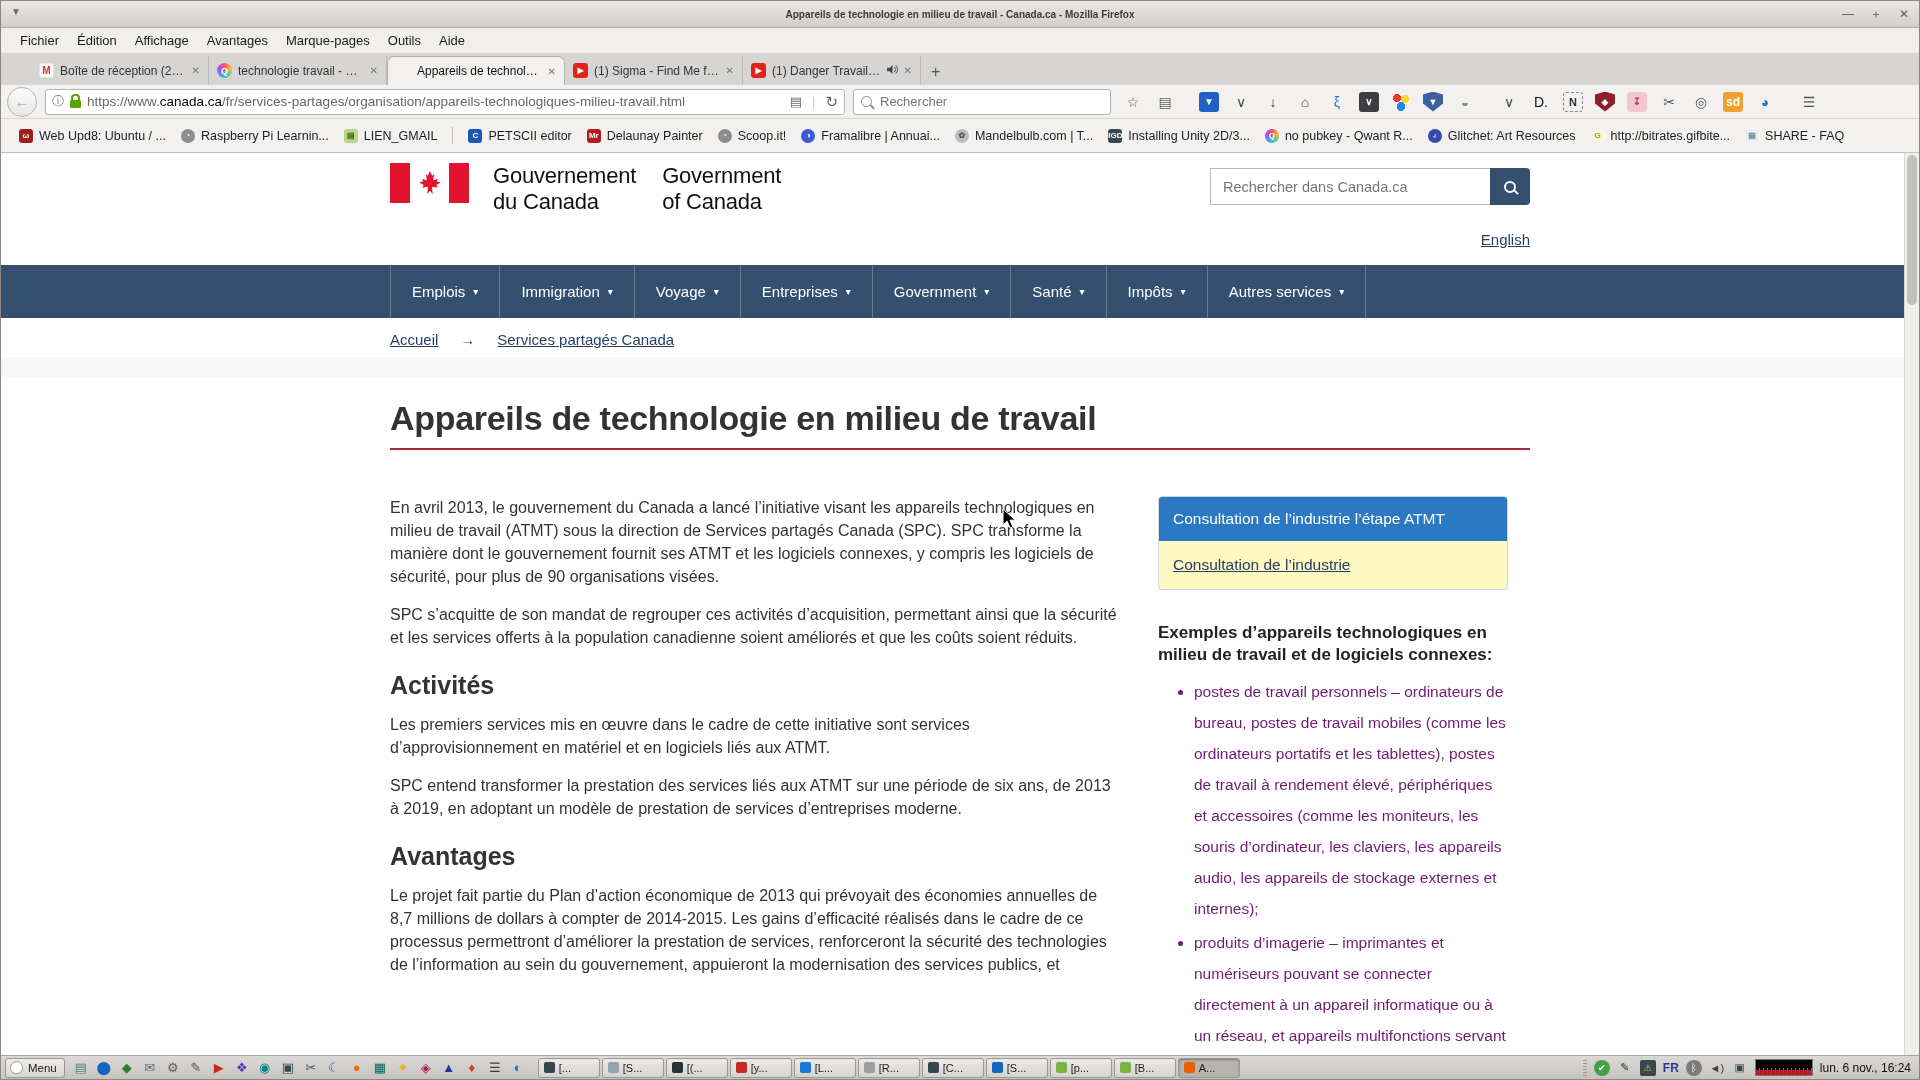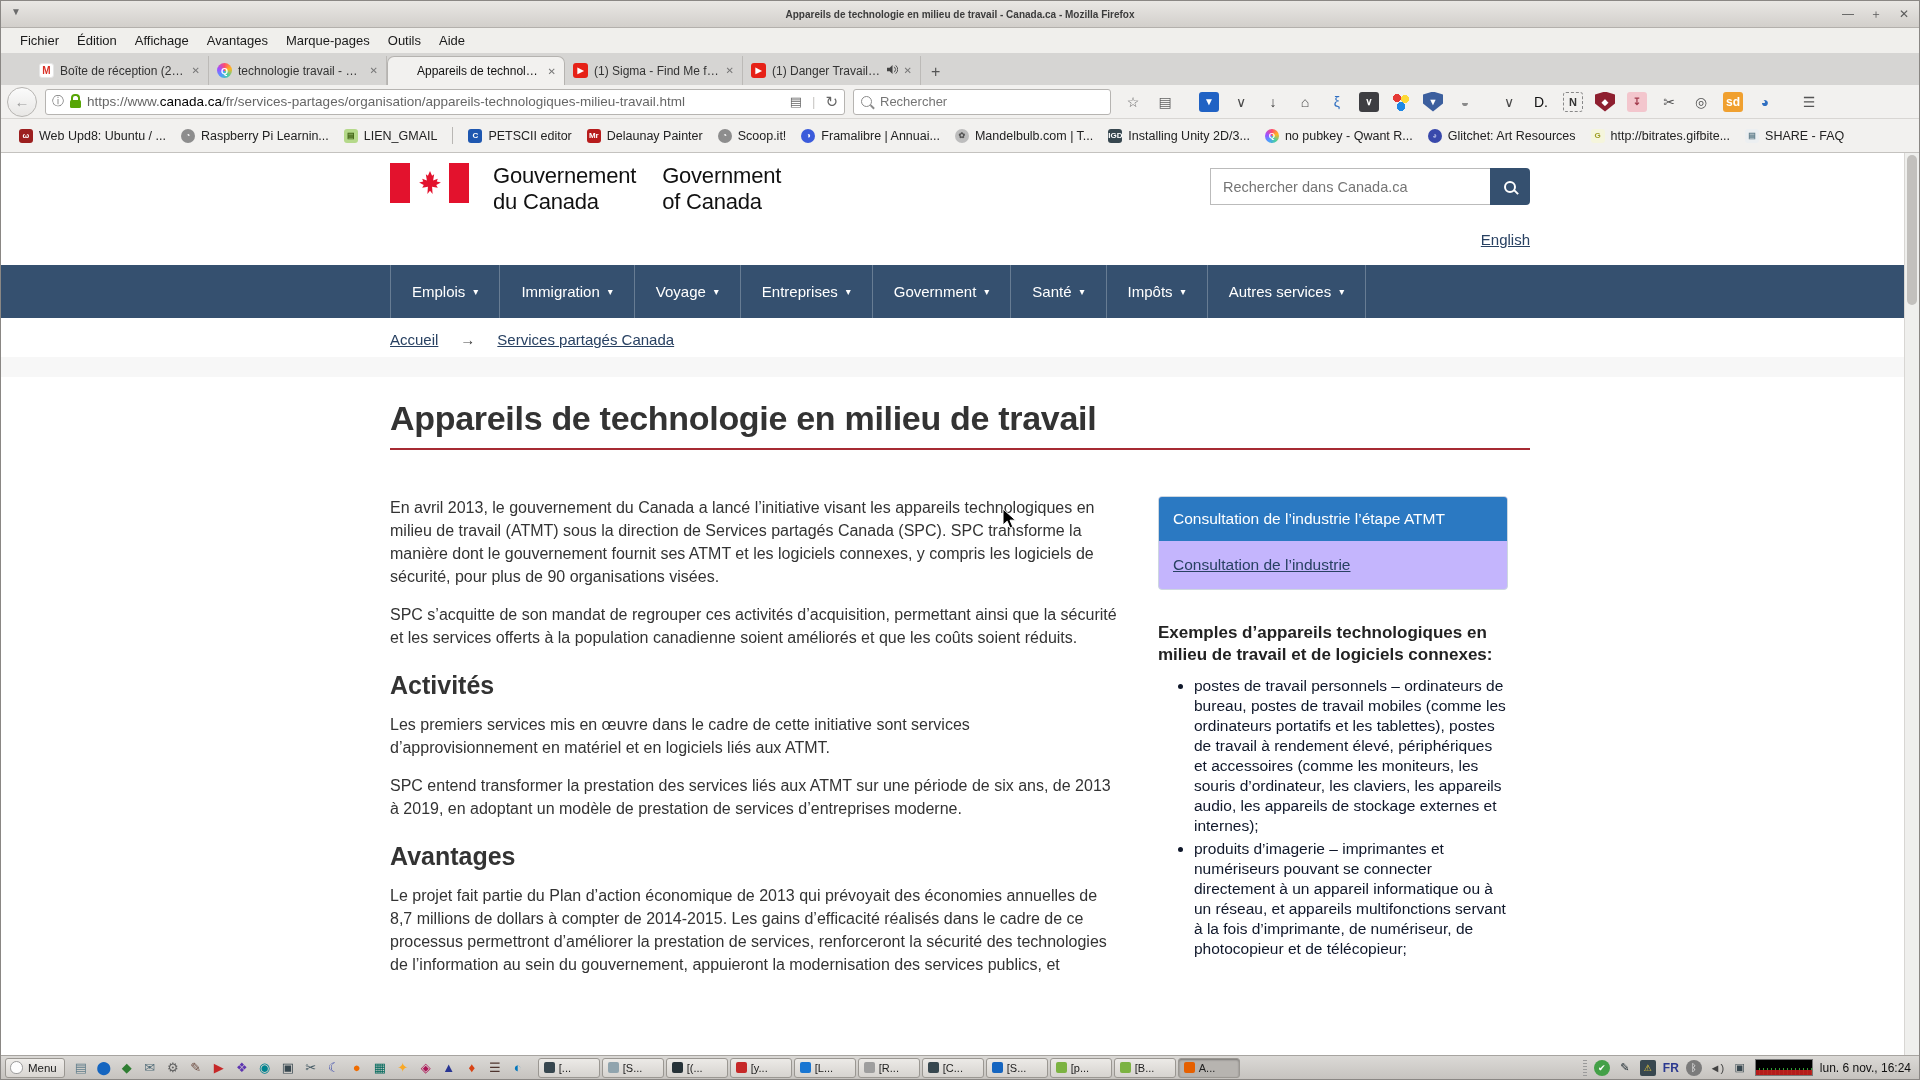--- a/index.html
+++ b/index.html
@@ -140,27 +140,27 @@
 
   h1.pagetitle { margin:22px 0 0 0; font-size:34px; font-weight:bold; color:#333; letter-spacing:-0.3px; }
   .redrule { margin-top:10px; border-bottom:2px solid var(--accent_red); width:100%; }
 
   .cols { display:flex; margin-top:46px; }
   .maincol { width:730px; }
   .maincol p { margin:0 0 15px 0; font-size:16px; line-height:23px; color:#333; }
   .maincol h2 { margin:22px 0 13px 0; font-size:25px; font-weight:bold; color:#333; }
 
   .sidecol { width:350px; margin-left:38px; }
-  .sidebox { border:1px solid #cdd7e0; border-radius:4px; overflow:hidden; background:#c4b5fd; }
+  .sidebox { border:1px solid #cdd7e0; border-radius:4px; overflow:hidden; background:#fef9c3; }
   .sidebox .activetab { background:var(--sidebar_blue); color:#fff; font-size:15.5px; padding:13px 14px; }
   .sidebox .tabrow { padding:15px 14px; font-size:15.5px; }
   .sidebox .tabrow a { text-decoration:underline; }
   .side-heading { margin-top:32px; font-size:17px; font-weight:bold; color:#222; line-height:22px; }
   .side-list { margin:10px 0 0 0; padding:0 0 0 36px; }
-  .side-list li { font-size:15.5px; line-height:20px; color:#0f172a; margin-bottom:3px; }
+  .side-list li { font-size:15.5px; line-height:31px; color:#701a75; margin-bottom:3px; }
 
   
   .scrollbar { position:absolute; right:0; top:0; bottom:0; width:15px; background:#efefed; border-left:1px solid #d8d6d3; }
   .scrollthumb { position:absolute; top:2px; left:2px; right:2px; height:150px; background:#c2c0bd; border-radius:6px; }
 
   
   .cursor { position:absolute; left:1001px; top:355px; z-index:50; pointer-events:none; }
 
   
   .taskbar {

